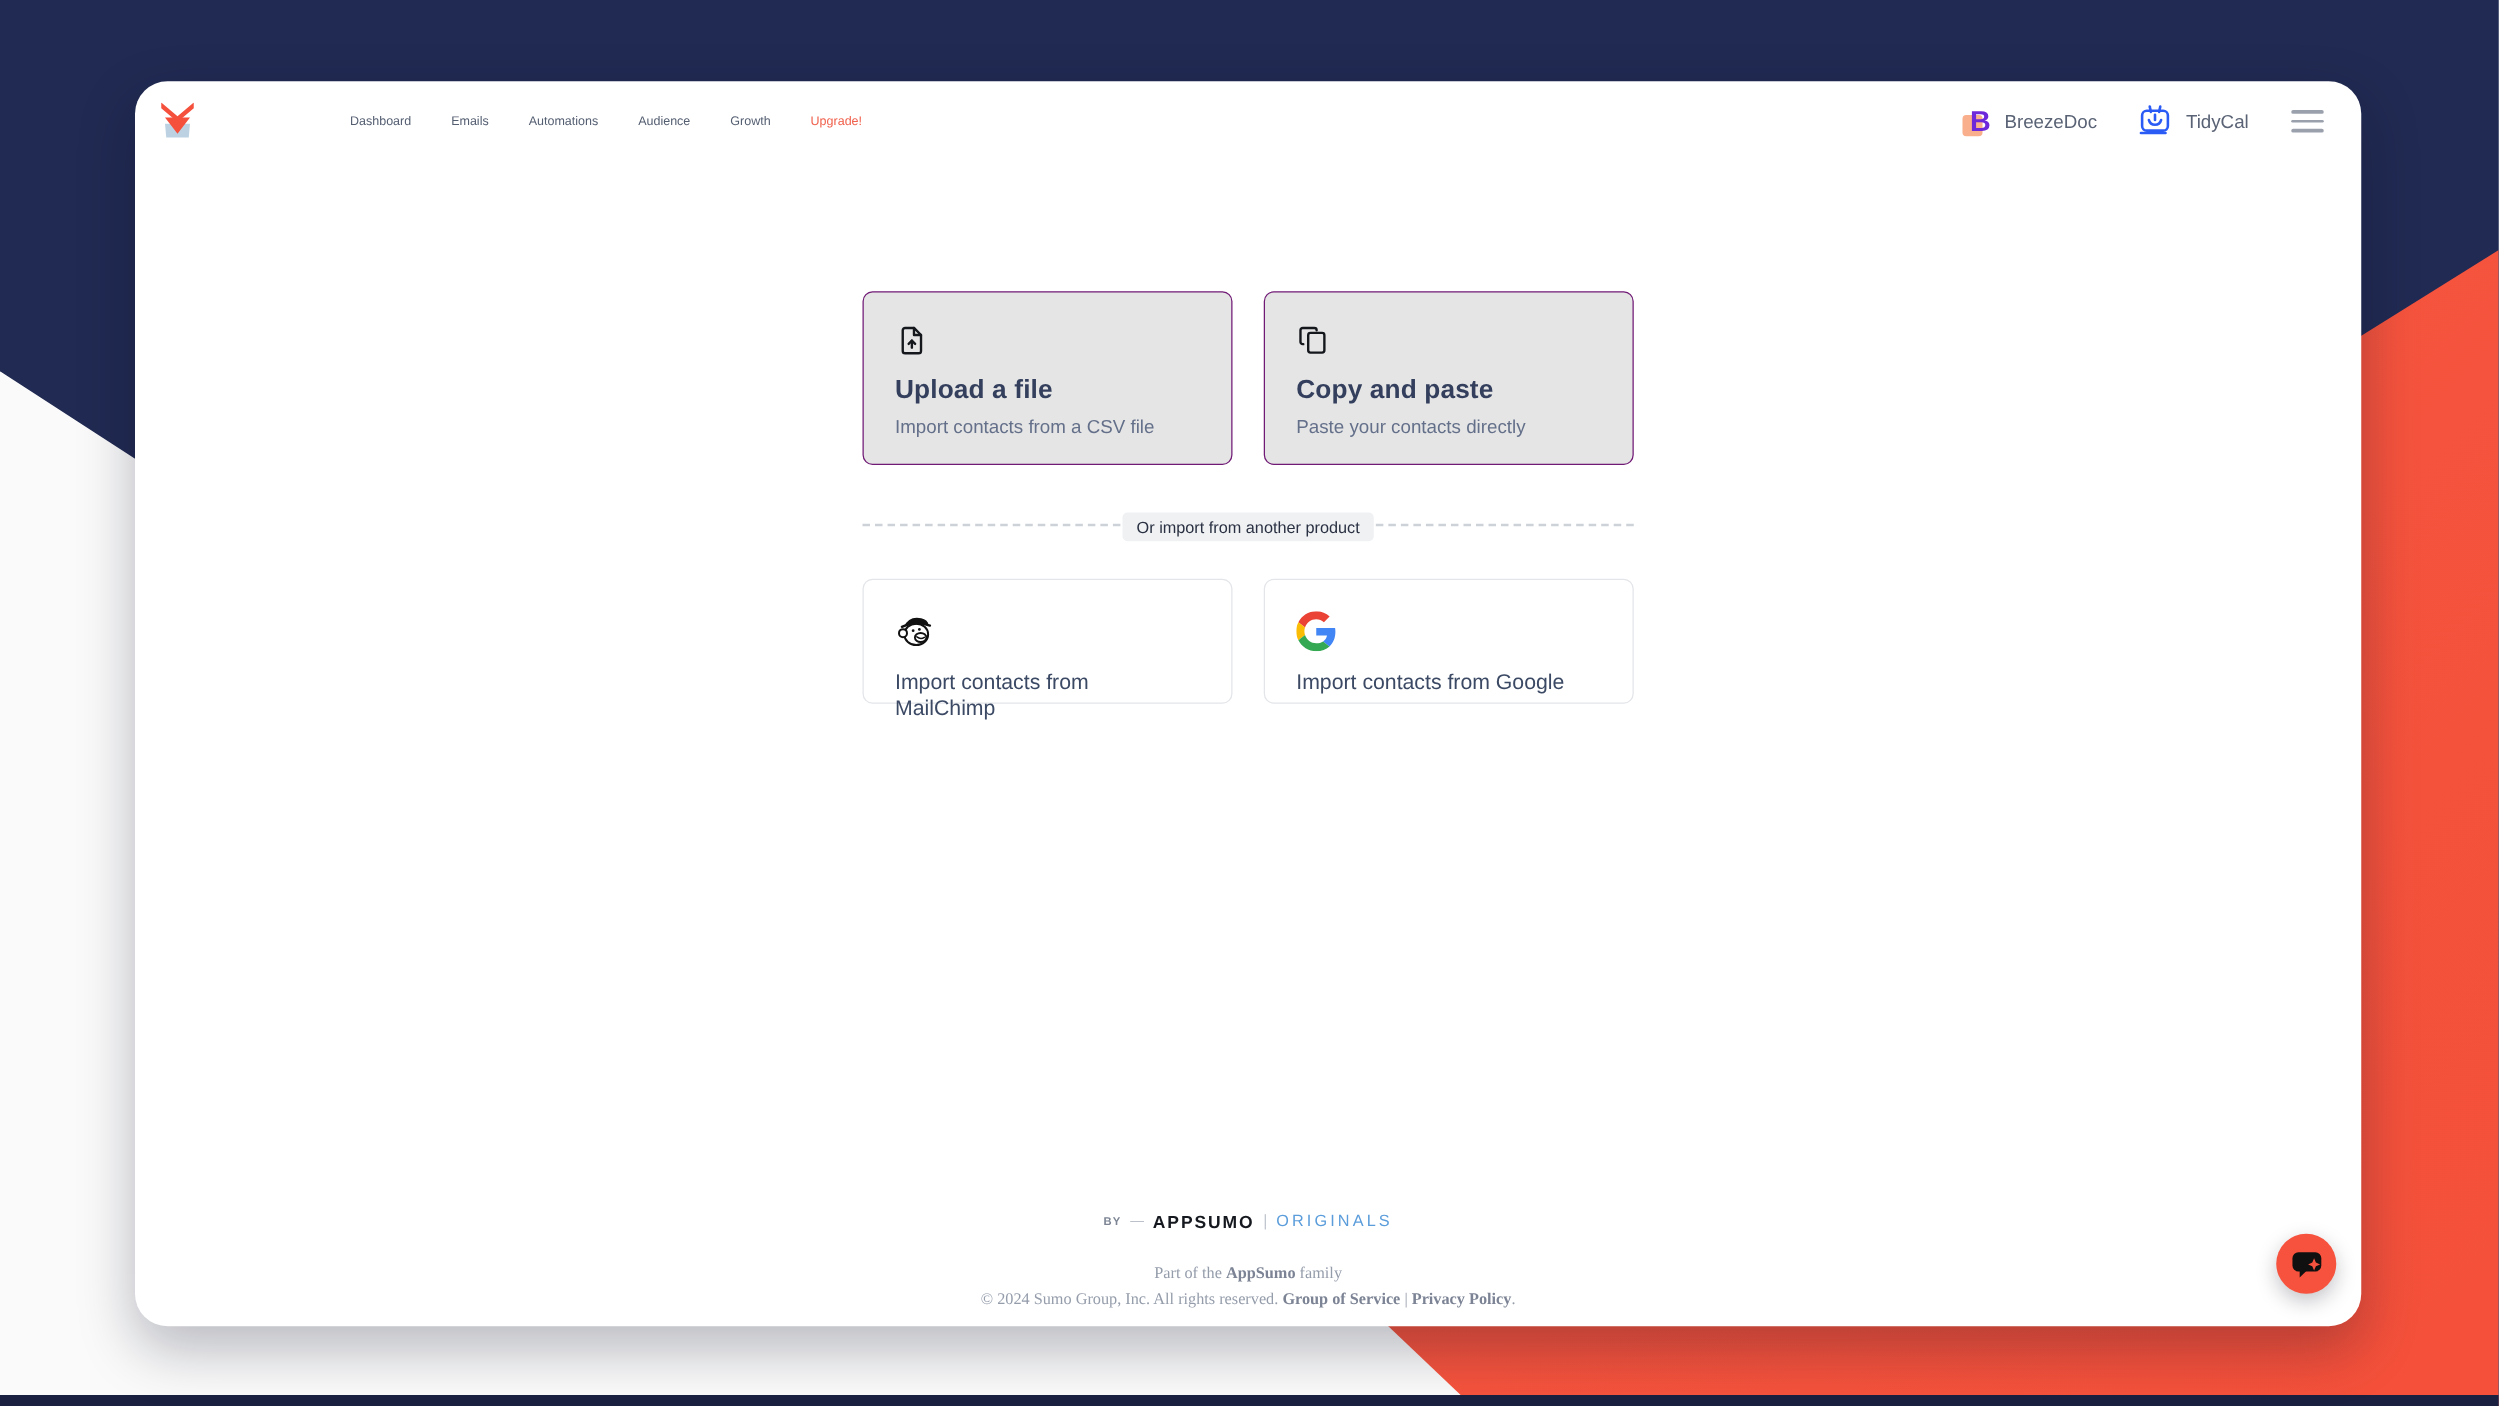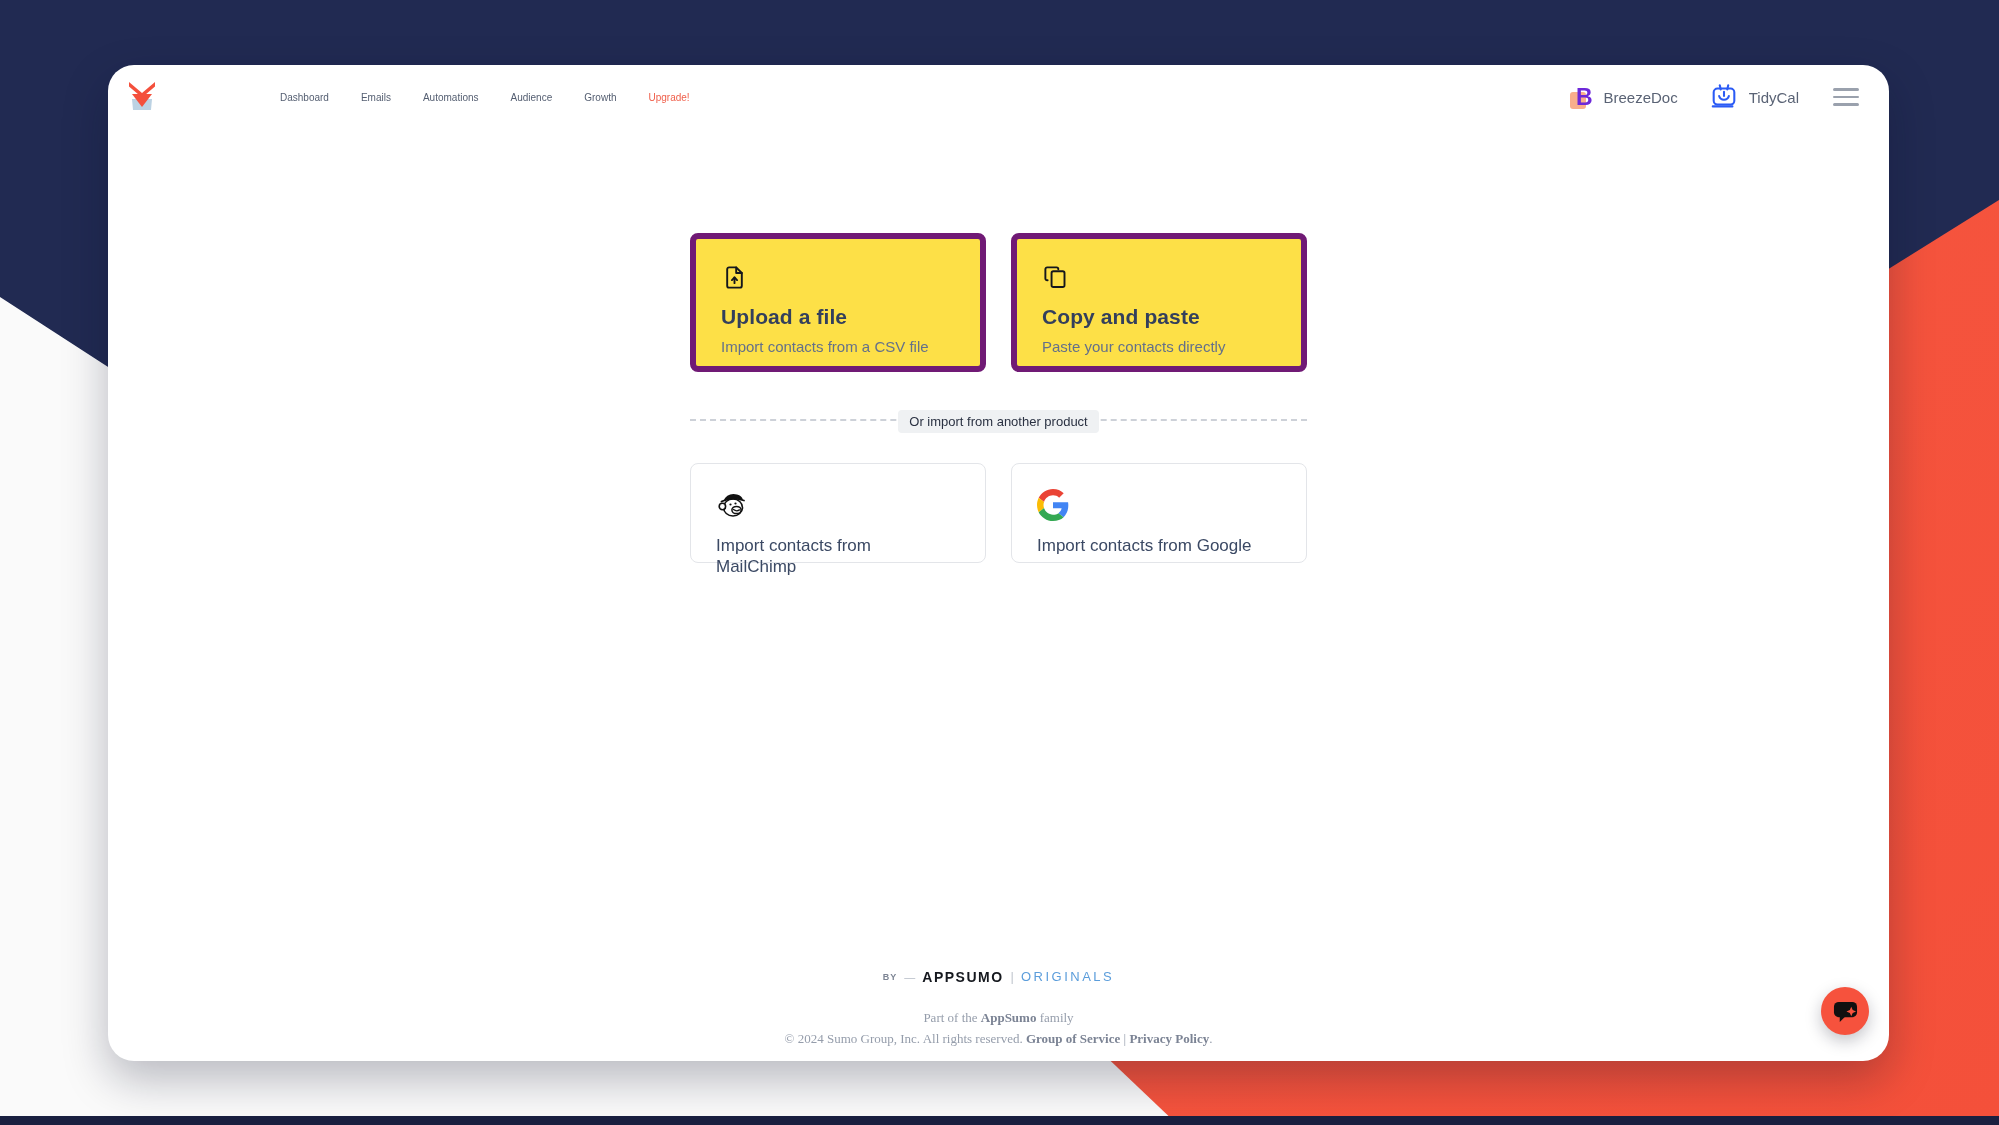--- a/index.html
+++ b/index.html
@@ -47,22 +47,22 @@
   .header-right { margin-left:auto; display:flex; align-items:center; gap:30px; }
   .brand-link { display:flex; align-items:center; gap:9px; cursor:pointer; }
   .brand-link .label { color:#5A6375; font-size:15px; }
   .hamburger { display:flex; flex-direction:column; gap:5px; cursor:pointer; padding:4px; }
   .hamburger span { display:block; width:26px; height:2.4px; border-radius:2px; background:#9AA1AD; }
 
   
   .import-wrap { width:617px; margin:104px auto 0 auto; }
   .card-row { display:flex; gap:25px; }
   .card {
-    width:296px; height:139px; background:#fde047;
-    border:6px solid #701a75; border-radius:8px;
+    width:296px; height:139px; background:#e5e5e5;
+    border:1px solid #701a75; border-radius:8px;
     padding:25px; cursor:pointer;
   }
   .card .icon { height:30px; display:flex; align-items:flex-start; }
   .card h3 { margin-top:11px; font-size:21px; font-weight:700; color:#333F5C; letter-spacing:.1px; }
   .card p  { margin-top:9px; font-size:15px; color:#64708A; }
 
   .divider {
     position:relative; margin:38px 0 35px 0; height:18px;
     display:flex; align-items:flex-start; justify-content:center;
   }

